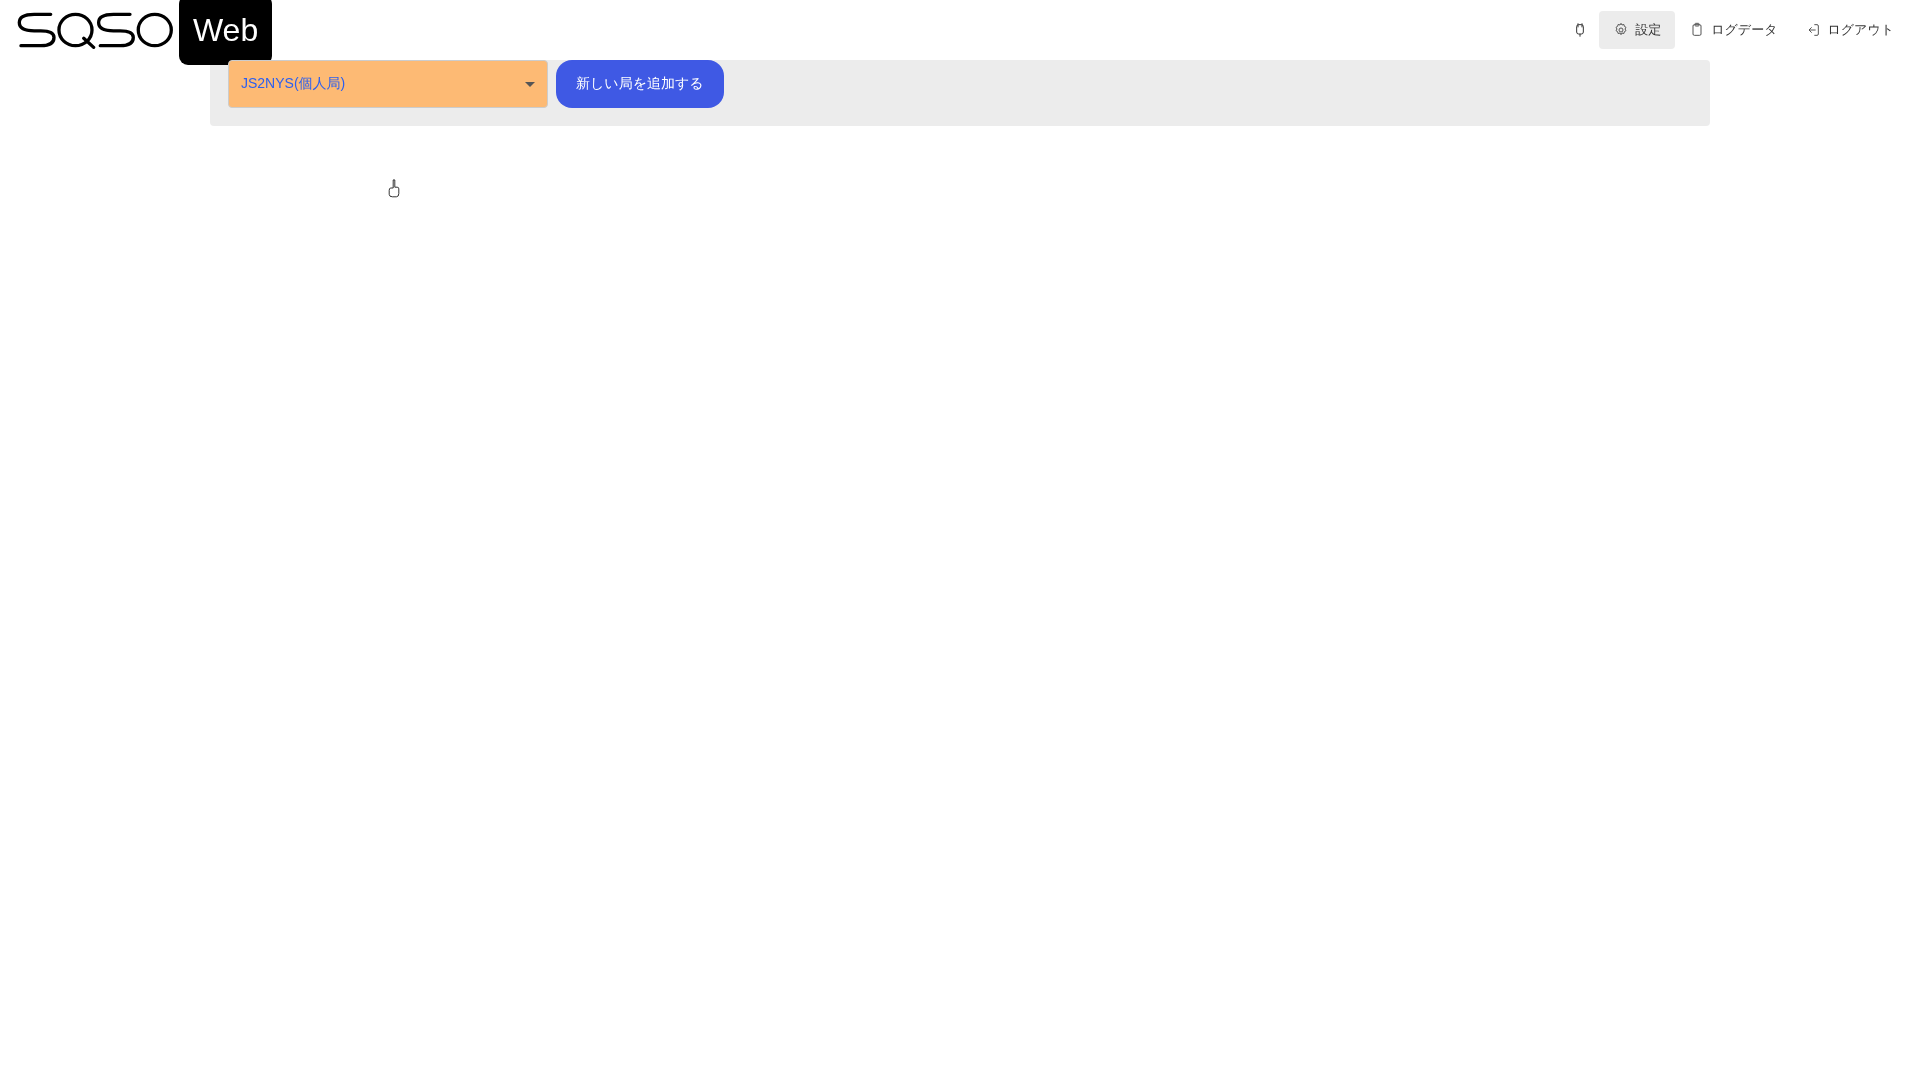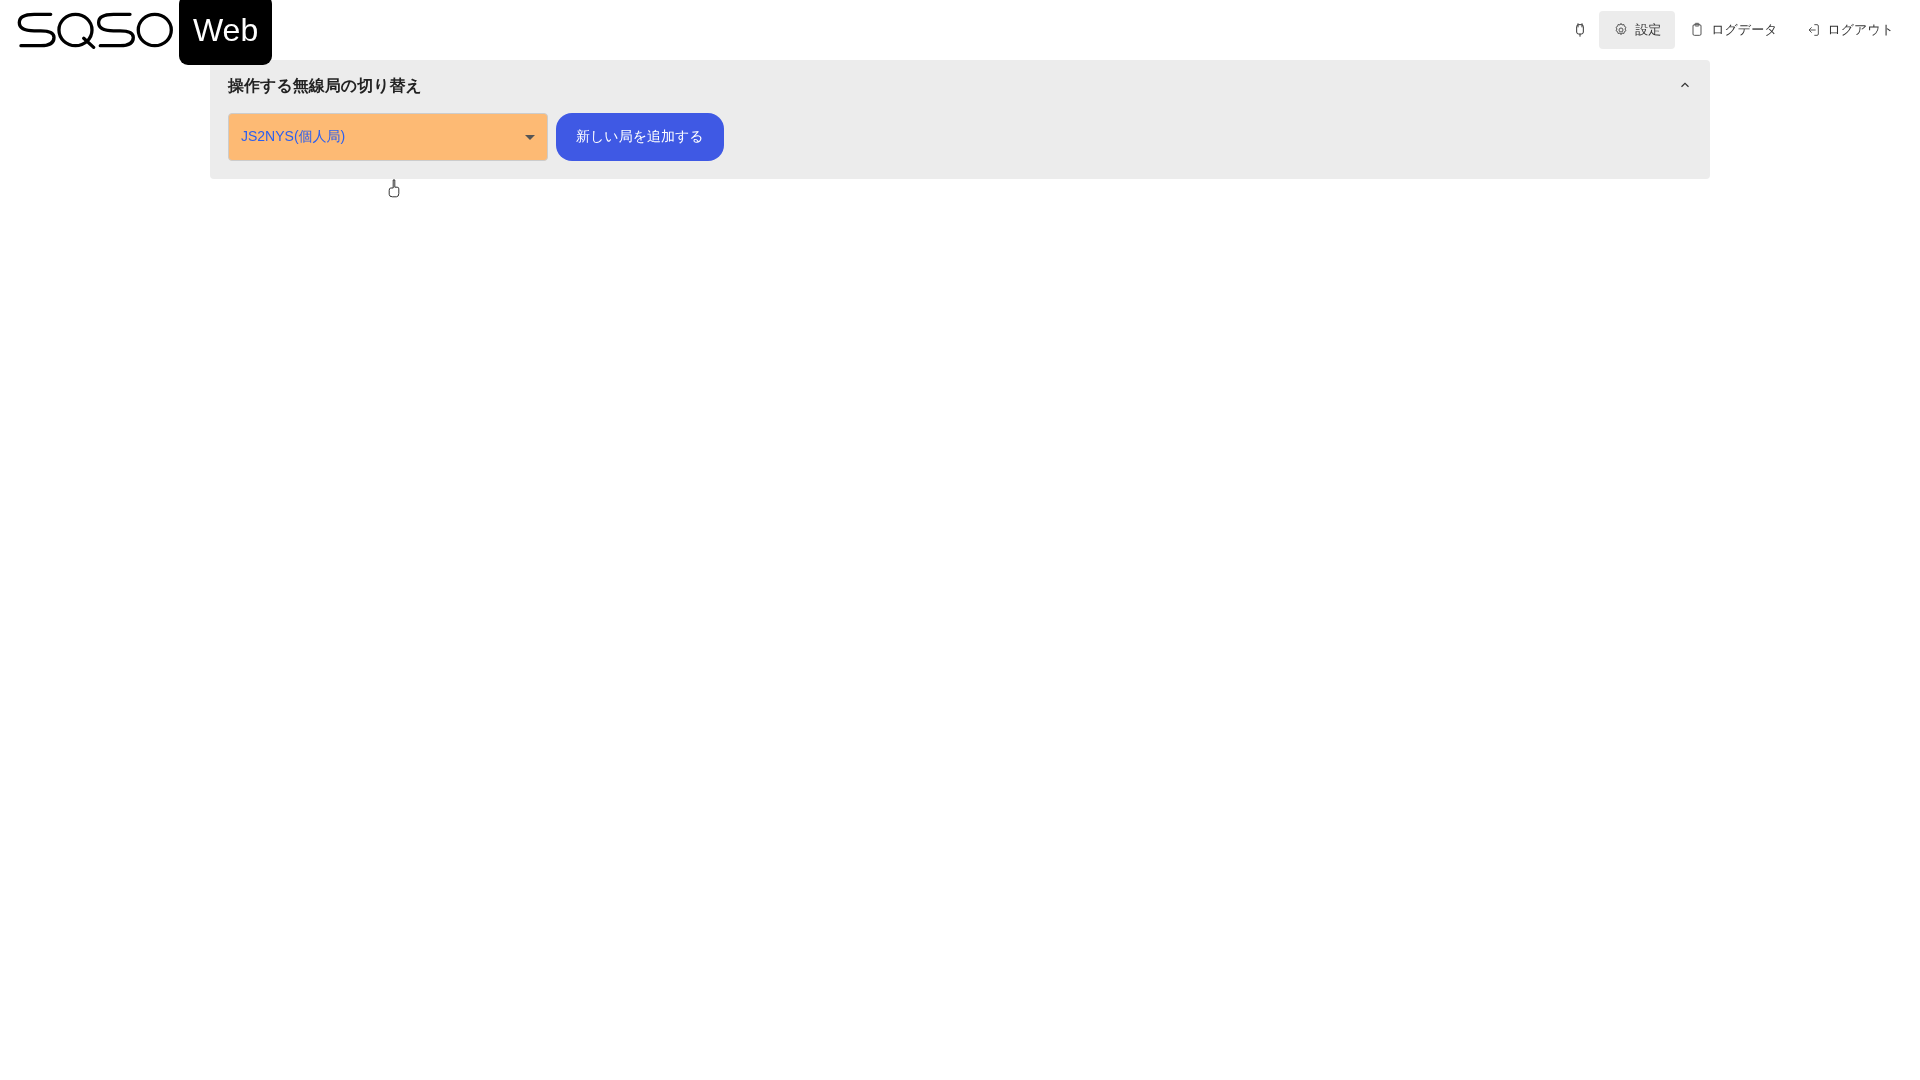--- a/index.html
+++ b/index.html
@@ -231,28 +231,20 @@
           </svg>
       </span>
       <span>ログアウト</span>
     </div>
   </div>
 </div>
 
 <div class="content">
 
   <div class="panel">
-    <div class="panel-header">
-      <span class="panel-title">操作する無線局の切り替え</span>
-      <span class="panel-chevron">
-        <svg viewBox="0 0 24 24">
-            <polyline points="6 15 12 9 18 15"></polyline>
-          </svg>
-      </span>
-    </div>
     <div class="panel-body">
       <div class="select-wrap">
         <span class="select-value">JS2NYS(個人局)</span>
         <span class="select-arrow"></span>
       </div>
       <button class="btn-primary">新しい局を追加する</button>
     </div>
   </div>
 
 

